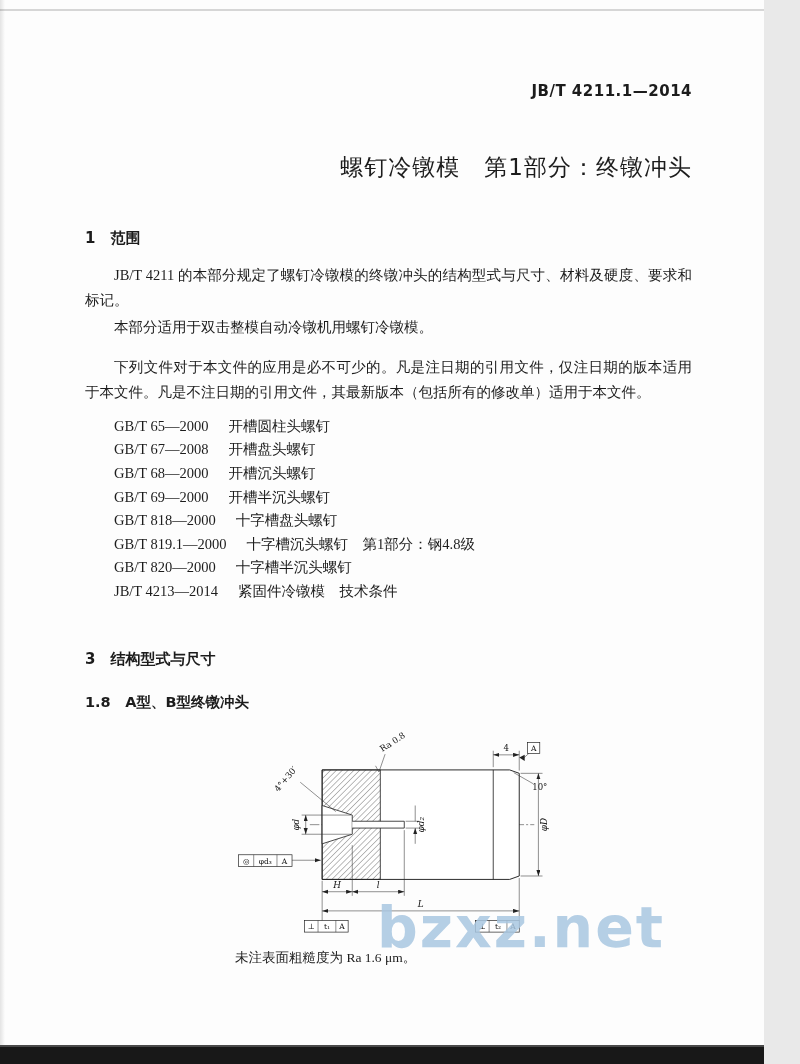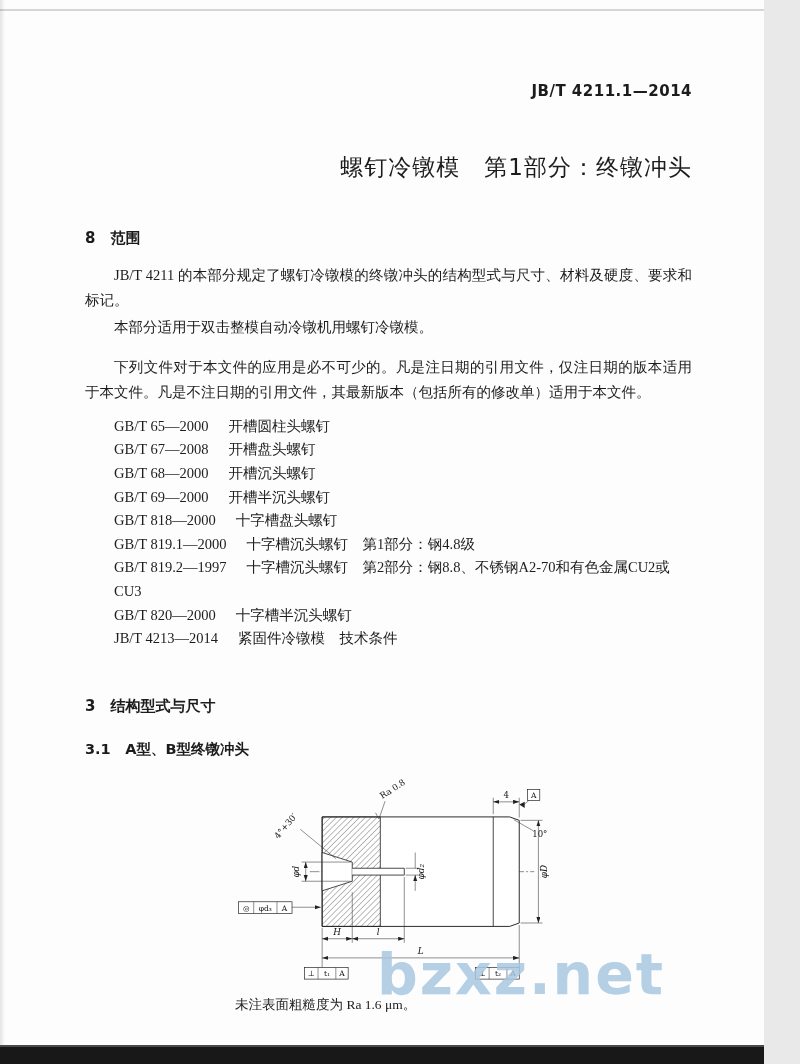--- a/index.html
+++ b/index.html
@@ -68,40 +68,39 @@
 
   <div class="scan-top-line"></div>
   <div class="scan-left"></div>
 
   <div class="content">
 
     <div class="doc-number">JB/T 4211.1—2014</div>
 
     <div class="doc-title">螺钉冷镦模　第1部分：终镦冲头</div>
 
-    <div class="h-sec">8　范围</div>
+    <div class="h-sec">1　范围</div>
     <p class="body-text indent">JB/T 4211 的本部分规定了螺钉冷镦模的终镦冲头的结构型式与尺寸、材料及硬度、要求和标记。</p>
     <p class="body-text indent" style="margin-top:2px;">本部分适用于双击整模自动冷镦机用螺钉冷镦模。</p>
 
     <p class="body-text indent">下列文件对于本文件的应用是必不可少的。凡是注日期的引用文件，仅注日期的版本适用于本文件。凡是不注日期的引用文件，其最新版本（包括所有的修改单）适用于本文件。</p>
 
     <ul class="ref-list">
       <li><span class="code">GB/T 65—2000</span><span>开槽圆柱头螺钉</span></li>
       <li><span class="code">GB/T 67—2008</span><span>开槽盘头螺钉</span></li>
       <li><span class="code">GB/T 68—2000</span><span>开槽沉头螺钉</span></li>
       <li><span class="code">GB/T 69—2000</span><span>开槽半沉头螺钉</span></li>
       <li><span class="code">GB/T 818—2000</span><span>十字槽盘头螺钉</span></li>
       <li><span class="code">GB/T 819.1—2000</span><span>十字槽沉头螺钉　第1部分：钢4.8级</span></li>
-      <li><span class="code">GB/T 819.2—1997</span><span>十字槽沉头螺钉　第2部分：钢8.8、不锈钢A2-70和有色金属CU2或CU3</span></li>
       <li><span class="code">GB/T 820—2000</span><span>十字槽半沉头螺钉</span></li>
       <li><span class="code">JB/T 4213—2014</span><span>紧固件冷镦模　技术条件</span></li>
     </ul>
 
     <div class="h-sec" style="">3　结构型式与尺寸</div>
-    <div class="h-sub">3.1　A型、B型终镦冲头</div>
+    <div class="h-sub">1.8　A型、B型终镦冲头</div>
 
     <div class="figure-wrap">
 
       <div class="figure-box">
         <svg viewBox="0 0 470 320" width="322" height="219" xmlns="http://www.w3.org/2000/svg">
           <defs>
             <pattern id="hatch" width="6" height="6" patternUnits="userSpaceOnUse" patternTransform="rotate(45)">
               <line x1="0" y1="0" x2="0" y2="6" stroke="#3a3a3a" stroke-width="1"></line>
             </pattern>
             <marker id="arr" markerWidth="10" markerHeight="8" refX="9" refY="3" orient="auto-start-reverse" markerUnits="userSpaceOnUse">

